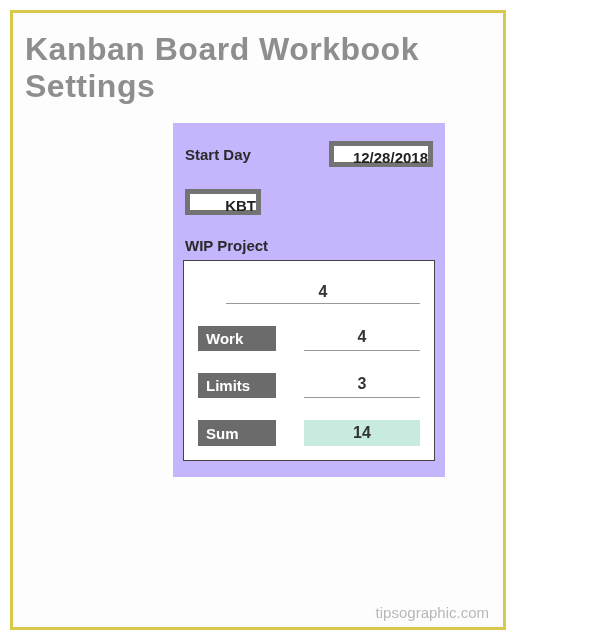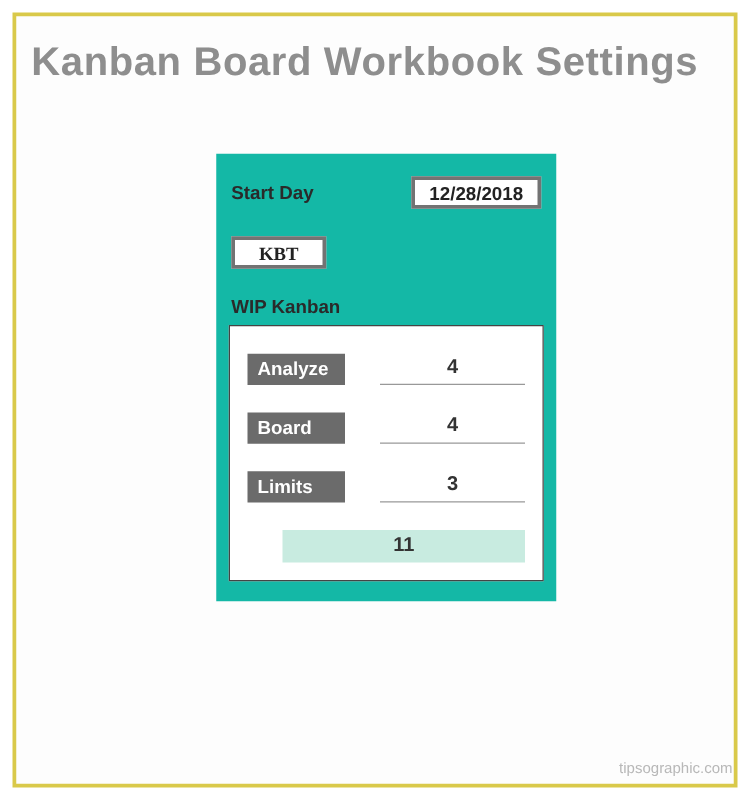--- a/index.html
+++ b/index.html
@@ -7,63 +7,63 @@
     width: 601px;
     height: 640px;
     font-family: Arial, Helvetica, sans-serif;
     background: #ffffff;
     position: relative;
   }
   .outer {
     position: absolute;
     left: 10px;
     top: 10px;
-    width: 580px;
+    width: 496px;
     height: 620px;
     border: 3px solid #d9c94a;
     background: #fdfdfd;
   }
   .page-title {
     font-size: 32px;
     font-weight: bold;
     color: #8e8e8e;
     padding: 18px 12px 0 12px;
     letter-spacing: 0.5px;
   }
   .settings-panel {
     position: absolute;
     left: 160px;
     top: 110px;
     width: 272px;
-    background: #14b8a6;
+    background: #c4b5fd;
     padding: 18px 12px 16px 12px;
   }
   .row {
     display: flex;
     align-items: center;
     justify-content: space-between;
     margin-bottom: 22px;
   }
   .row-label {
     font-size: 15px;
     font-weight: bold;
     color: #2a2a2a;
   }
   .input-box {
     width: 104px;
     height: 26px;
-    border: 3px solid #737373;
+    border: 5px solid #737373;
     background: #fff;
     font-size: 15px;
     font-weight: bold;
-    text-align: center;
+    text-align: right;
     line-height: 24px;
     color: #222;
   }
-  .input-box.short { width: 76px; font-family: Liberation Serif, serif; }
+  .input-box.short { width: 76px; }
   .section-label {
     font-size: 15px;
     font-weight: bold;
     color: #2a2a2a;
     margin-bottom: 6px;
     margin-top: 4px;
   }
   .wip-box {
     border: 1px solid #444;
     background: #fff;
@@ -101,62 +101,62 @@
     padding-bottom: 2px;
   }
   .wip-value.sum {
     background: #c8ebe0;
     border-bottom: none;
     padding: 4px 0;
   }
   .watermark {
     position: absolute;
     bottom: 6px;
-    right: 1px;
-    font-size: 12px;
+    right: 14px;
+    font-size: 15px;
     color: #b8b8b8;
   }
 </style>
 </head>
 <body>
 
 <div class="outer">
   <h1 class="page-title">Kanban Board Workbook Settings</h1>
 
   <div class="settings-panel">
 
     <div class="row">
       <span class="row-label">Start Day</span>
       <div class="input-box">12/28/2018</div>
     </div>
 
     <div class="row">
       <div class="input-box short">KBT</div>
     </div>
 
-    <div class="section-label">WIP Kanban</div>
+    <div class="section-label">WIP Project</div>
 
     <div class="wip-box">
 
       <div class="wip-row">
-        <div class="wip-name">Analyze</div>
         <div class="wip-value">4</div>
       </div>
 
       <div class="wip-row">
-        <div class="wip-name">Board</div>
+        <div class="wip-name">Work</div>
         <div class="wip-value">4</div>
       </div>
 
       <div class="wip-row">
         <div class="wip-name">Limits</div>
         <div class="wip-value">3</div>
       </div>
 
       <div class="wip-row">
-        <div class="wip-value sum">11</div>
+        <div class="wip-name">Sum</div>
+        <div class="wip-value sum">14</div>
       </div>
 
     </div>
   </div>
 
   <div class="watermark">tipsographic.com</div>
 </div>
 
 </body></html>

